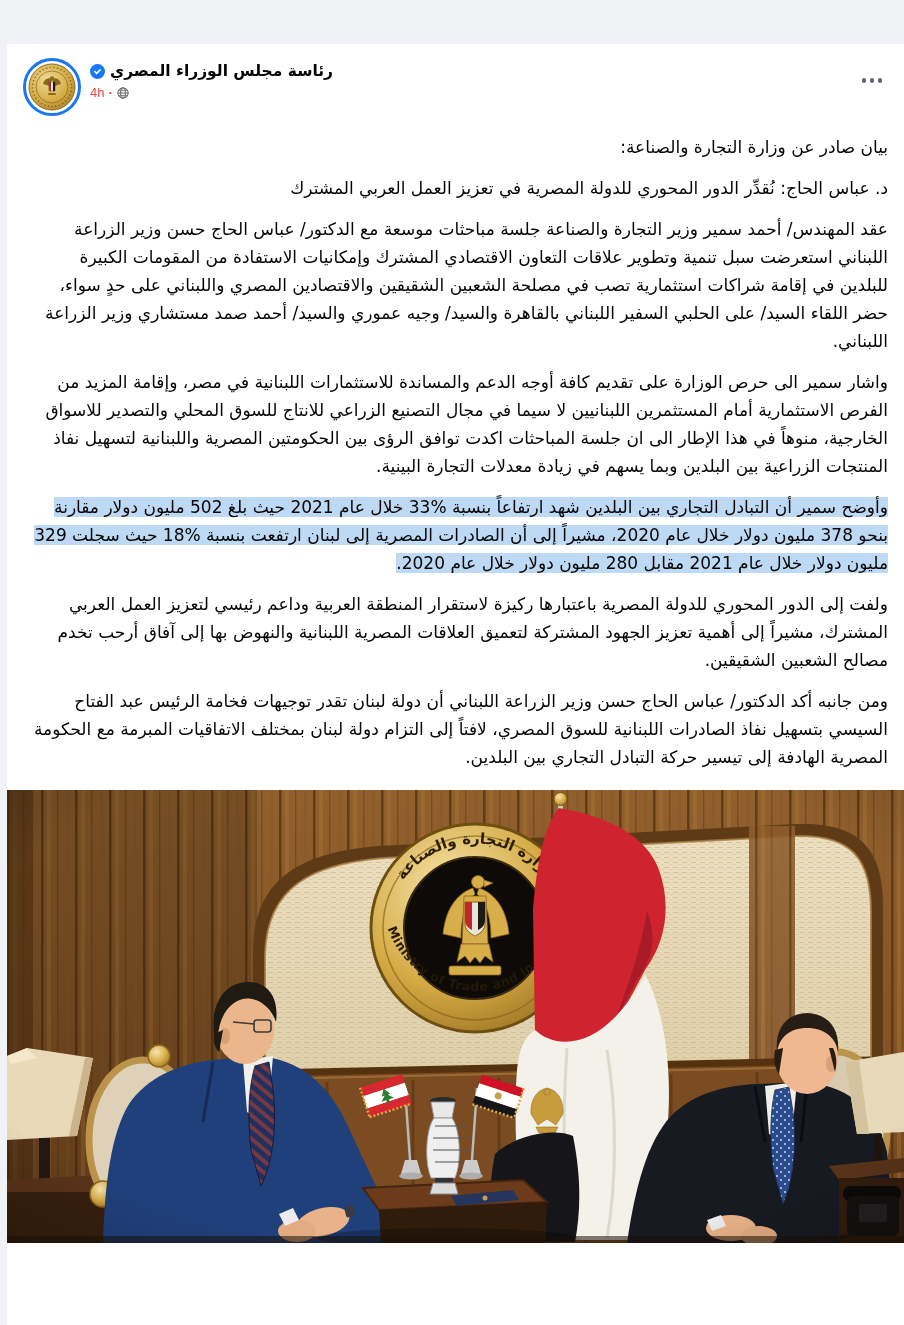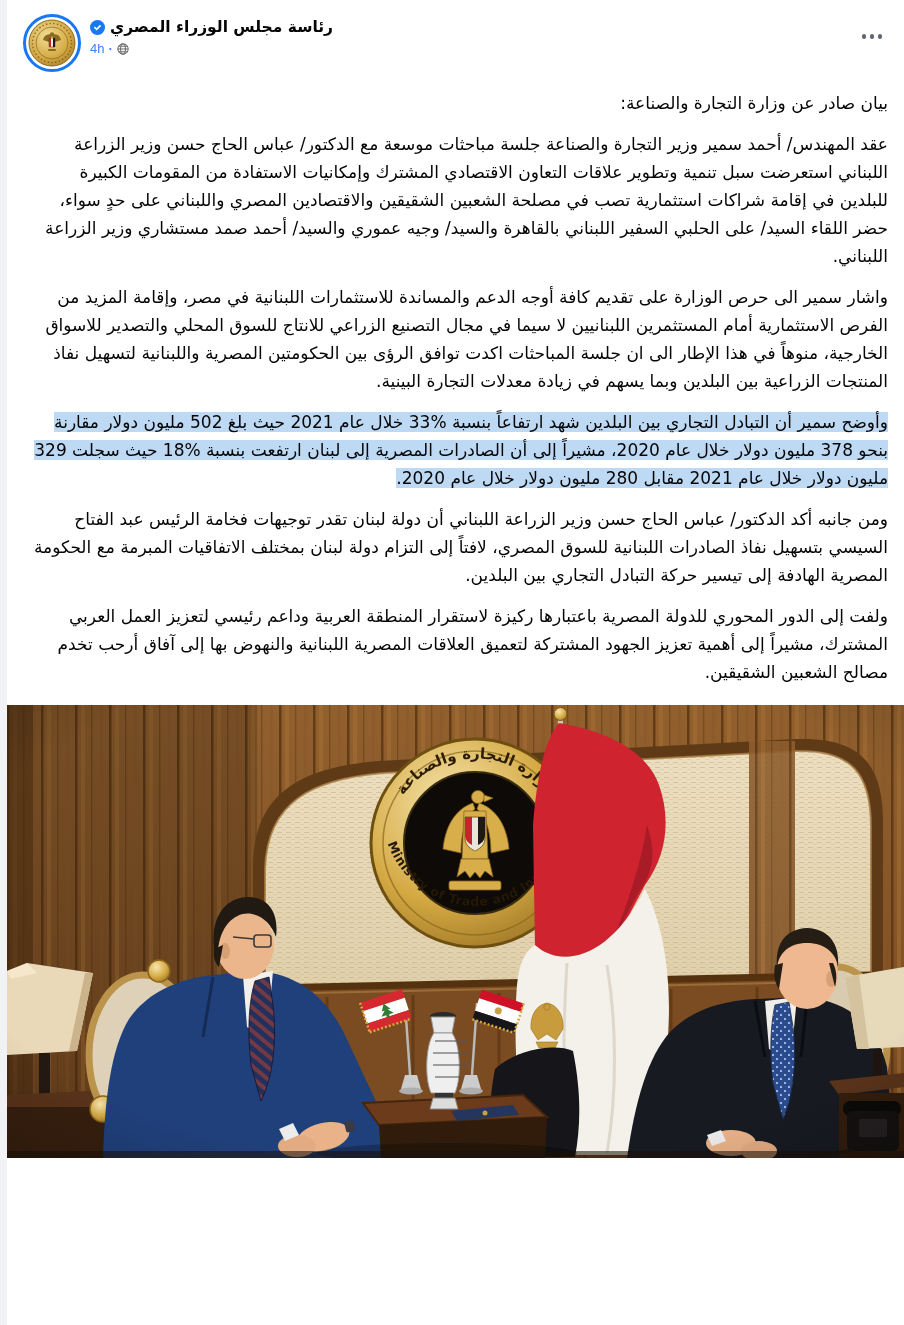--- a/index.html
+++ b/index.html
@@ -1,37 +1,37 @@
 <!DOCTYPE html>
 <html lang="ar" style="--hl: #bed9f4;"><head>
 <meta charset="utf-8">
 <style>
   html,body{margin:0;padding:0;}
   body{
     width:904px;height:1325px;overflow:hidden;
     background:#f0f2f5;
     font-family:"Liberation Sans","DejaVu Sans",sans-serif;
   }
-  .page{width:904px;height:1139px;background:#f0f2f5;position:relative;}
+  .page{width:904px;height:1139px;background:#f0f2f5;position:relative;margin-top:44px;}
   .card{
     position:absolute;left:7px;top:0;width:897px;height:1325px;
     background:#ffffff;overflow:hidden;
   }
   
   .post-header{display:flex;align-items:flex-start;padding:14px 16px 0 16px;}
   .avatar-wrap{width:58px;height:58px;flex:0 0 auto;cursor:pointer;}
   .avatar-wrap svg{display:block;}
   .header-info{margin-left:9px;flex:1 1 auto;padding-top:3px;min-width:0;}
   .name-row{display:flex;align-items:center;gap:5px;}
   .page-name{
     font-weight:700;font-size:15.5px;color:#050505;text-decoration:none;
     font-family:"DejaVu Sans",sans-serif;line-height:20px;cursor:pointer;
   }
   .verified{width:15px;height:15px;display:inline-flex;flex:0 0 auto;}
-  .meta-row{display:flex;align-items:center;gap:4px;color:#3b82f6;font-size:13px;margin-top:4px;cursor:pointer;}
+  .meta-row{display:flex;align-items:center;gap:4px;color:#ef4444;font-size:13px;margin-top:4px;cursor:pointer;}
   .meta-dot{font-weight:700;}
   .globe{display:inline-flex;}
   .menu-btn{
     display:flex;gap:3.5px;align-items:center;flex:0 0 auto;
     padding:12px 6px;margin-top:8px;border-radius:18px;cursor:pointer;
   }
   .mdot{width:4.5px;height:4.5px;border-radius:50%;background:#5f6673;}
   
   .post-text{
     direction:rtl;text-align:right;
@@ -103,25 +103,26 @@
       </div>
       <div class="menu-btn" title="">
         <span class="mdot"></span>
         <span class="mdot"></span>
         <span class="mdot"></span>
       </div>
     </div>
 
     <div class="post-text" id="post-text" dir="rtl">
         <p>بيان صادر عن وزارة التجارة والصناعة:</p>
+        <p>د. عباس الحاج: نُقدِّر الدور المحوري للدولة المصرية في تعزيز العمل العربي المشترك</p>
         <p>عقد المهندس/ أحمد سمير وزير التجارة والصناعة جلسة مباحثات موسعة مع الدكتور/ عباس الحاج حسن وزير الزراعة اللبناني استعرضت سبل تنمية وتطوير علاقات التعاون الاقتصادي المشترك وإمكانيات الاستفادة من المقومات الكبيرة للبلدين في إقامة شراكات استثمارية تصب في مصلحة الشعبين الشقيقين والاقتصادين المصري واللبناني على حدٍ سواء، حضر اللقاء السيد/ على الحلبي السفير اللبناني بالقاهرة والسيد/ وجيه عموري والسيد/ أحمد صمد مستشاري وزير الزراعة اللبناني.</p>
         <p>واشار سمير الى حرص الوزارة على تقديم كافة أوجه الدعم والمساندة للاستثمارات اللبنانية في مصر، وإقامة المزيد من الفرص الاستثمارية أمام المستثمرين اللبنانيين لا سيما في مجال التصنيع الزراعي للانتاج للسوق المحلي والتصدير للاسواق الخارجية، منوهاً في هذا الإطار الى ان جلسة المباحثات اكدت توافق الرؤى بين الحكومتين المصرية واللبنانية لتسهيل نفاذ المنتجات الزراعية بين البلدين وبما يسهم في زيادة معدلات التجارة البينية.</p>
         <p><span class="hl">وأوضح سمير أن التبادل التجاري بين البلدين شهد ارتفاعاً بنسبة %33 خلال عام 2021 حيث بلغ 502 مليون دولار مقارنة بنحو 378 مليون دولار خلال عام 2020، مشيراً إلى أن الصادرات المصرية إلى لبنان ارتفعت بنسبة %18 حيث سجلت 329 مليون دولار خلال عام 2021 مقابل 280 مليون دولار خلال عام 2020.</span></p>
+        <p>ولفت إلى الدور المحوري للدولة المصرية باعتبارها ركيزة لاستقرار المنطقة العربية وداعم رئيسي لتعزيز العمل العربي المشترك، مشيراً إلى أهمية تعزيز الجهود المشتركة لتعميق العلاقات المصرية اللبنانية والنهوض بها إلى آفاق أرحب تخدم مصالح الشعبين الشقيقين.</p>
         <p>ومن جانبه أكد الدكتور/ عباس الحاج حسن وزير الزراعة اللبناني أن دولة لبنان تقدر توجيهات فخامة الرئيس عبد الفتاح السيسي بتسهيل نفاذ الصادرات اللبنانية للسوق المصري، لافتاً إلى التزام دولة لبنان بمختلف الاتفاقيات المبرمة مع الحكومة المصرية الهادفة إلى تيسير حركة التبادل التجاري بين البلدين.</p>
-        <p>ولفت إلى الدور المحوري للدولة المصرية باعتبارها ركيزة لاستقرار المنطقة العربية وداعم رئيسي لتعزيز العمل العربي المشترك، مشيراً إلى أهمية تعزيز الجهود المشتركة لتعميق العلاقات المصرية اللبنانية والنهوض بها إلى آفاق أرحب تخدم مصالح الشعبين الشقيقين.</p>
       </div>
 
     <div class="post-photo">
       <svg class="scene" width="897" height="453" viewBox="0 0 897 453">
         <defs>
           <linearGradient id="wood" x1="0" y1="0" x2="0" y2="1">
             <stop offset="0" stop-color="#91602d"></stop>
             <stop offset="1" stop-color="#784921"></stop>
           </linearGradient>
           <pattern id="planks" width="34" height="453" patternUnits="userSpaceOnUse">

